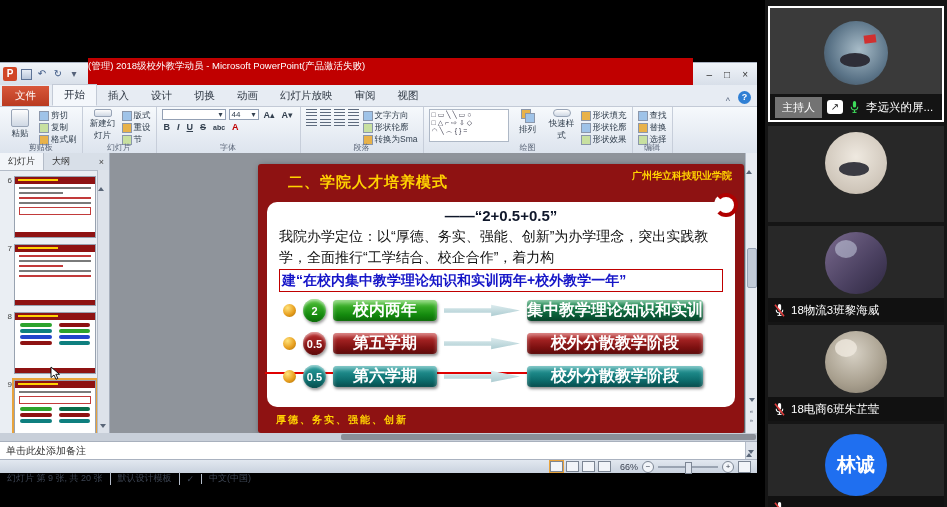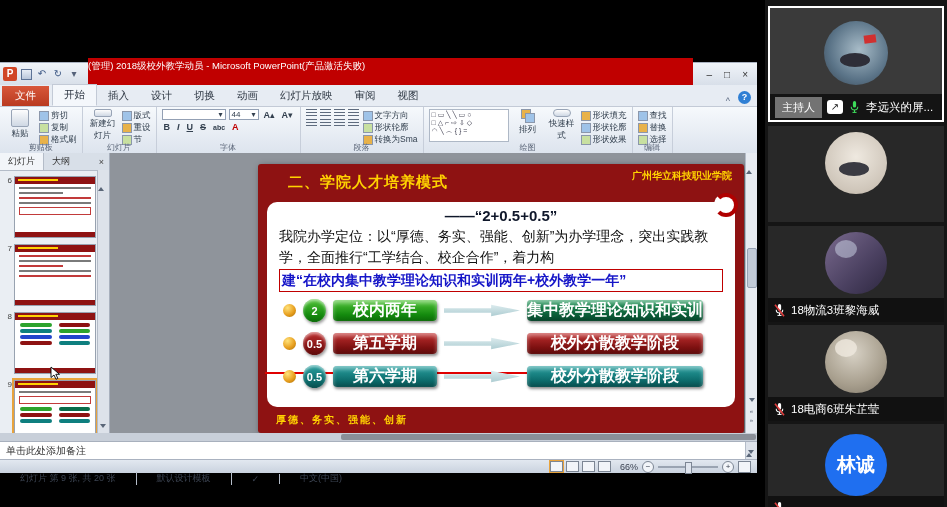--- a/index.html
+++ b/index.html
@@ -114,21 +114,21 @@
   .vthumb{position:absolute;left:1px;width:8px;top:95px;height:38px;background:#c2cbd8;border:1px solid #97a2b4;border-radius:2px;}
   .vnav{position:absolute;left:0;right:0;bottom:10px;display:flex;flex-direction:column;gap:3px;align-items:center;font-size:6px;color:#5a6678;}
   
   .splitter{position:absolute;left:0;top:370px;right:0;height:8px;background:#c8cfd9;}
   .splitter i{position:absolute;left:45%;right:1px;top:1px;bottom:1px;background:#8a8f98;border-radius:2px;}
   .notes{position:absolute;left:0;top:378px;right:0;height:18px;background:#fff;border-top:1px solid #a8b0bd;
          font-size:10px;color:#333;display:flex;align-items:center;padding-left:6px;box-sizing:border-box;}
   .nscroll{position:absolute;right:0;top:0;bottom:0;width:11px;background:#dde2ea;border-left:1px solid #b4bcc8;}
   .statusbar{position:absolute;left:0;top:396px;right:0;height:14px;background:linear-gradient(#e2e8f0,#c9d2de);
              border-top:1px solid #aab2c0;display:flex;align-items:center;font-size:9px;color:#3c4452;box-sizing:border-box;}
-  .sseg{padding:0 20px;border-right:1px solid #b5bdca;white-space:nowrap;margin-top:24px;}
+  .sseg{padding:0 7px;border-right:1px solid #b5bdca;white-space:nowrap;margin-top:24px;}
   .sspace{flex:1;}
   .viewico{width:11px;height:9px;border:1px solid #7c8694;background:#f2f5f9;margin-right:3px;}
   .viewico.on{outline:1px solid #e8a33d;}
   .zoomwrap{display:flex;align-items:center;gap:4px;padding:0 6px;}
   .zbtn{width:10px;height:10px;border:1px solid #7c8694;border-radius:50%;background:#f2f5f9;text-align:center;
         line-height:9px;font-size:8px;}
   .ztrack{width:60px;height:2px;background:#9aa4b2;position:relative;}
   .zthumb{position:absolute;left:27px;top:-4px;width:5px;height:10px;background:#dfe5ee;border:1px solid #7c8694;}
   .fitico{width:11px;height:10px;border:1px solid #7c8694;background:#f2f5f9;}
   

